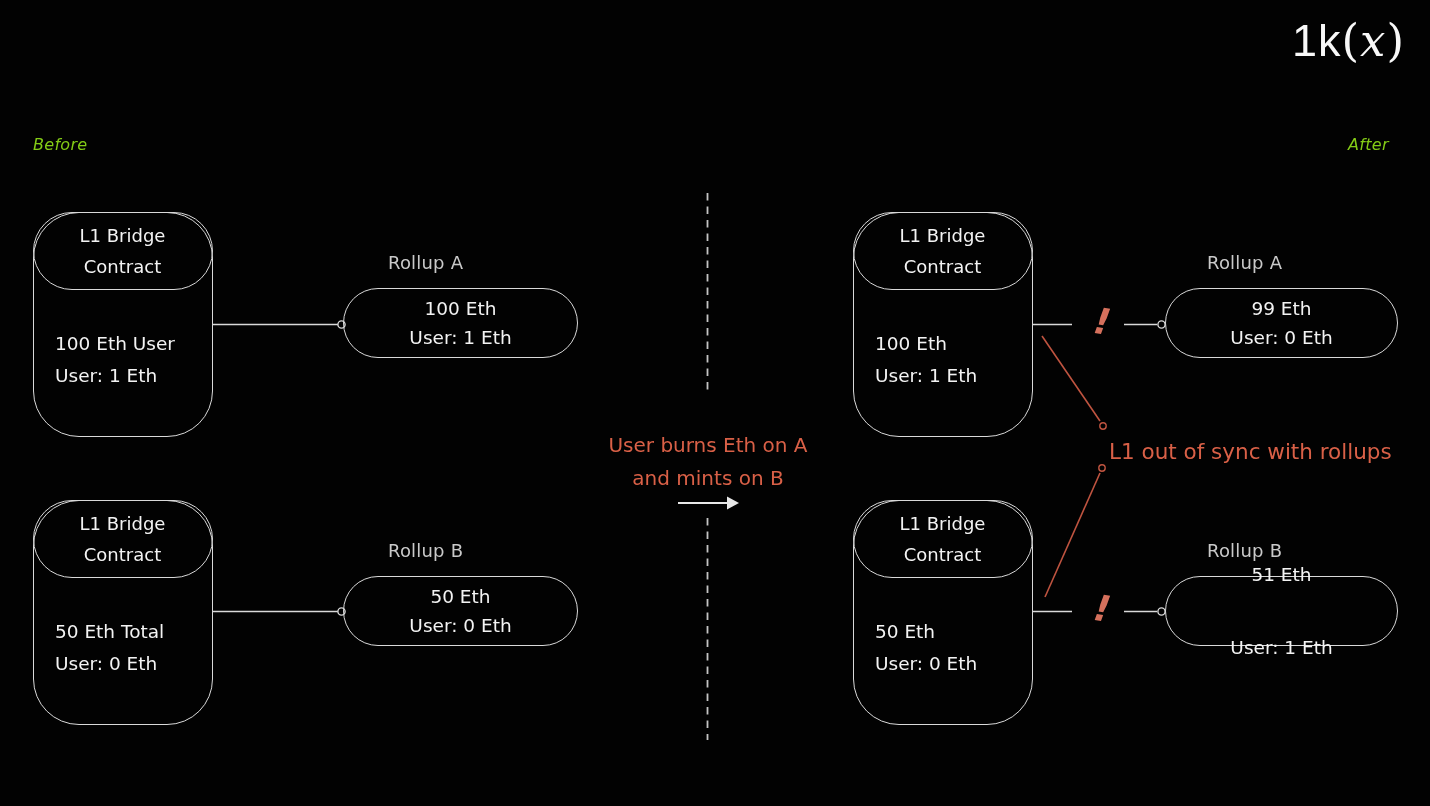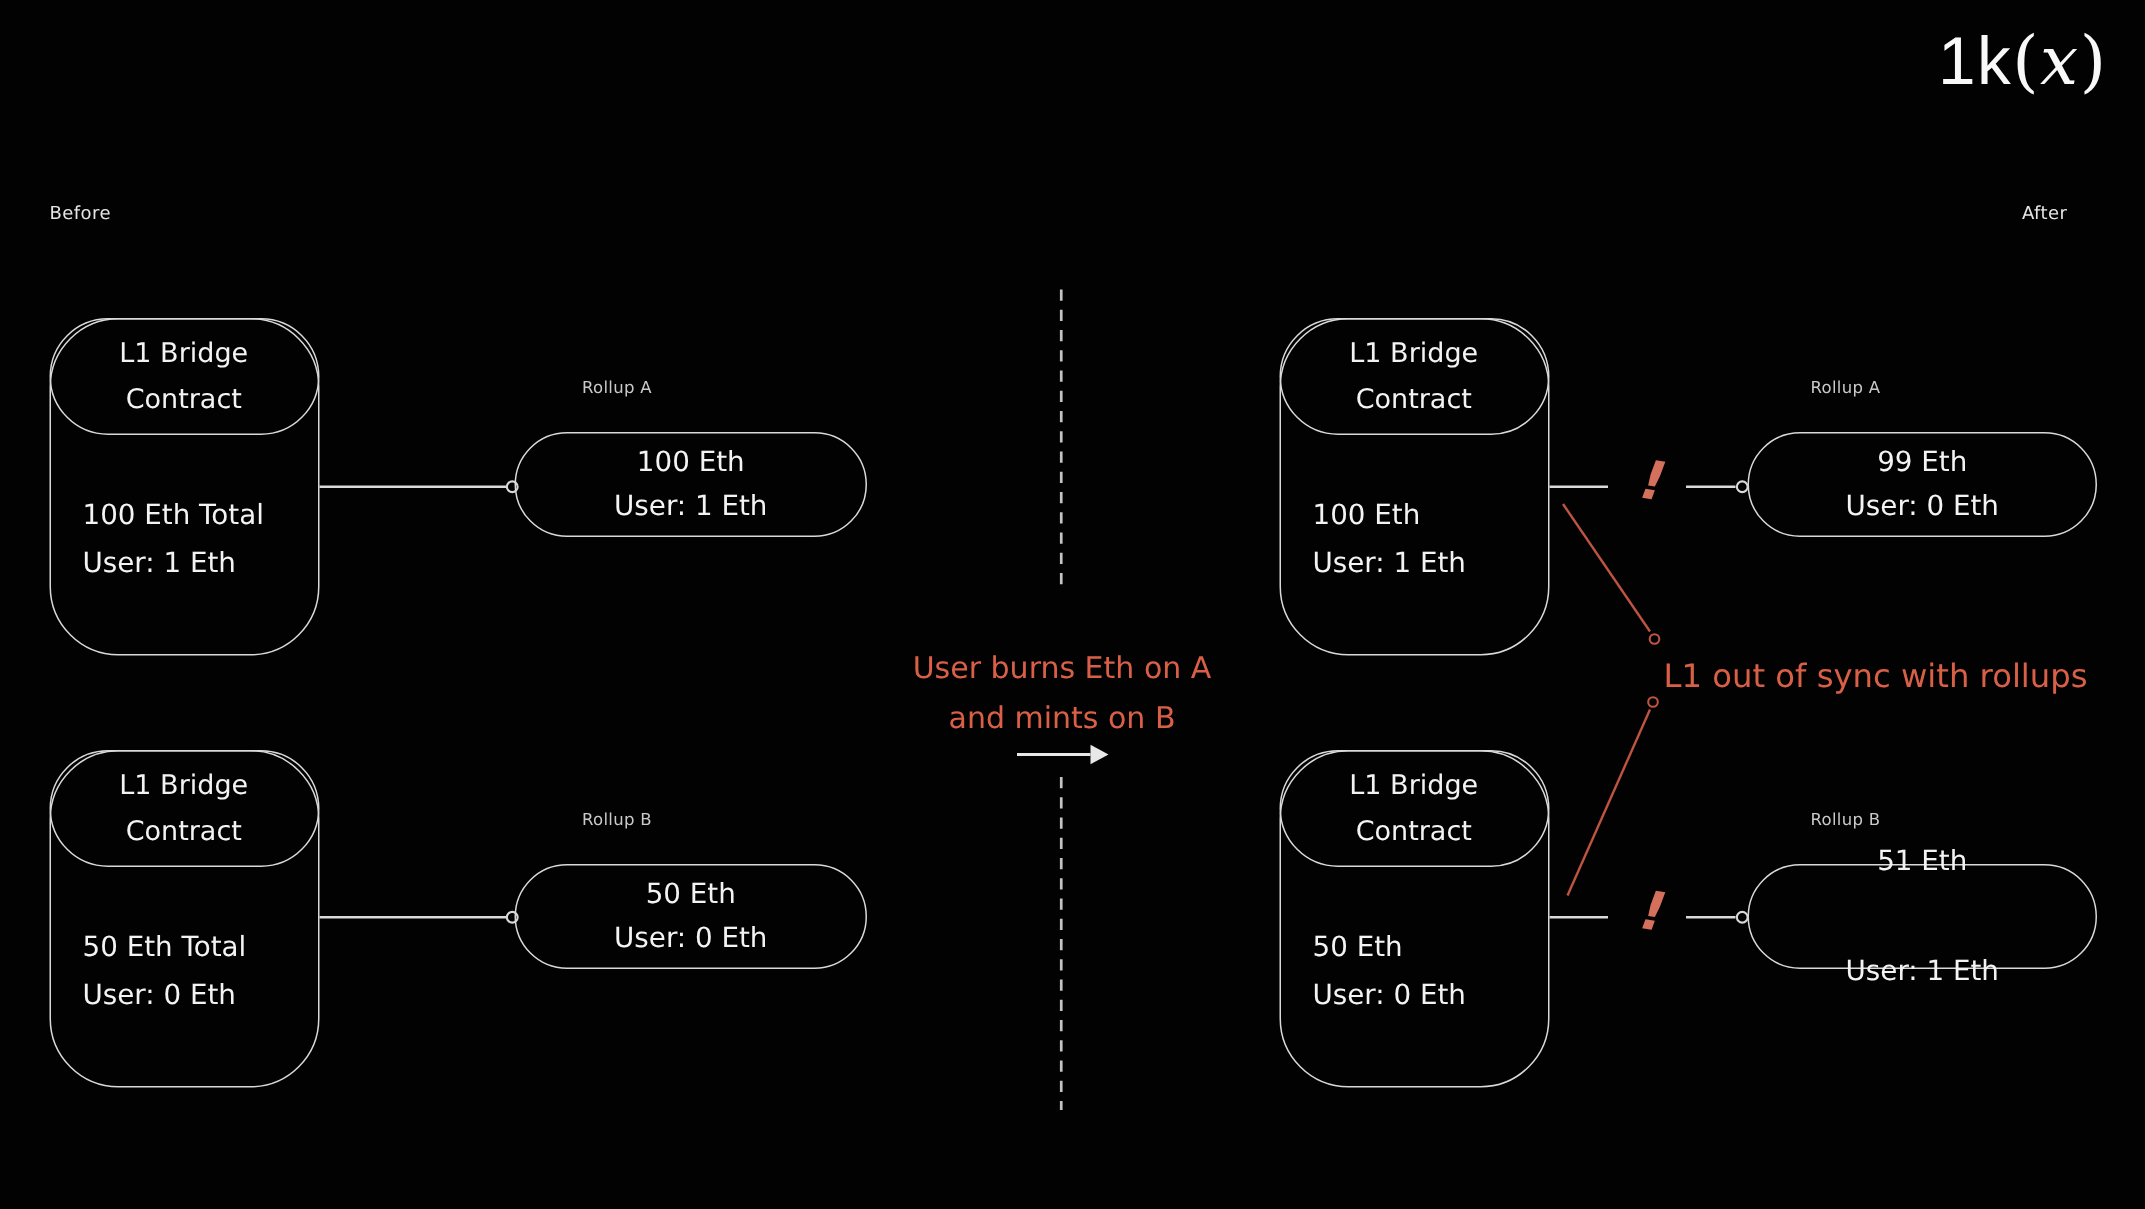--- a/index.html
+++ b/index.html
@@ -22,23 +22,24 @@
     letter-spacing: 1px;
     white-space: nowrap;
   }
   .logo .pre { font-family: "Liberation Sans", sans-serif; font-weight: 400; }
   .logo .paren { font-family: "DejaVu Serif", serif; font-weight: 400; }
   .logo .var { font-family: "DejaVu Serif", serif; font-style: italic; }
 
   
   .section-label {
     position: absolute;
-    font-size: 12px;
-    color: #e5e5e5;
+    font-size: 16px;
+    color: #84cc16;
     letter-spacing: 0.3px;
+    font-style: italic;
   }
   .label-before { left: 33px; top: 135px; }
   .label-after  { left: 1348px; top: 135px; }
 
   
   .l1box {
     position: absolute;
     width: 180px;
     height: 225px;
     box-sizing: border-box;
@@ -88,21 +89,21 @@
     flex-direction: column;
     align-items: center;
     justify-content: center;
     text-align: center;
     color: #f3f3f3;
     font-size: 18.5px;
     line-height: 29px;
   }
   .pill-label {
     position: absolute;
-    font-size: 11px;
+    font-size: 18px;
     color: #c9c9c9;
     letter-spacing: 0.2px;
   }
   .pill-before-a { left: 343px;  top: 288px; width: 235px; }
   .pill-before-b { left: 343px;  top: 576px; width: 235px; }
   .pill-after-a  { left: 1165px; top: 288px; }
   .pill-after-b  { left: 1165px; top: 576px; gap: 44px; }
   .plabel-before-a { left: 388px;  top: 252px; }
   .plabel-before-b { left: 388px;  top: 540px; }
   .plabel-after-a  { left: 1207px; top: 252px; }
@@ -186,21 +187,21 @@
   </svg>
 
   <div class="logo"><span class="pre">1k</span><span class="paren">(</span><span class="var">x</span><span class="paren">)</span></div>
 
   <div class="section-label label-before">Before</div>
   <div class="section-label label-after">After</div>
 
   <div class="l1box box-before-a">
     <div class="l1head">L1 Bridge Contract</div>
     <div class="l1body">
-      <div>100 Eth Total</div>
+      <div>100 Eth User</div>
       <div>User: 1 Eth</div>
     </div>
   </div>
 
   <div class="pill-label plabel-before-a">Rollup A</div>
   <div class="pill pill-before-a">
     <div>100 Eth</div>
     <div>User: 1 Eth</div>
   </div>
 

